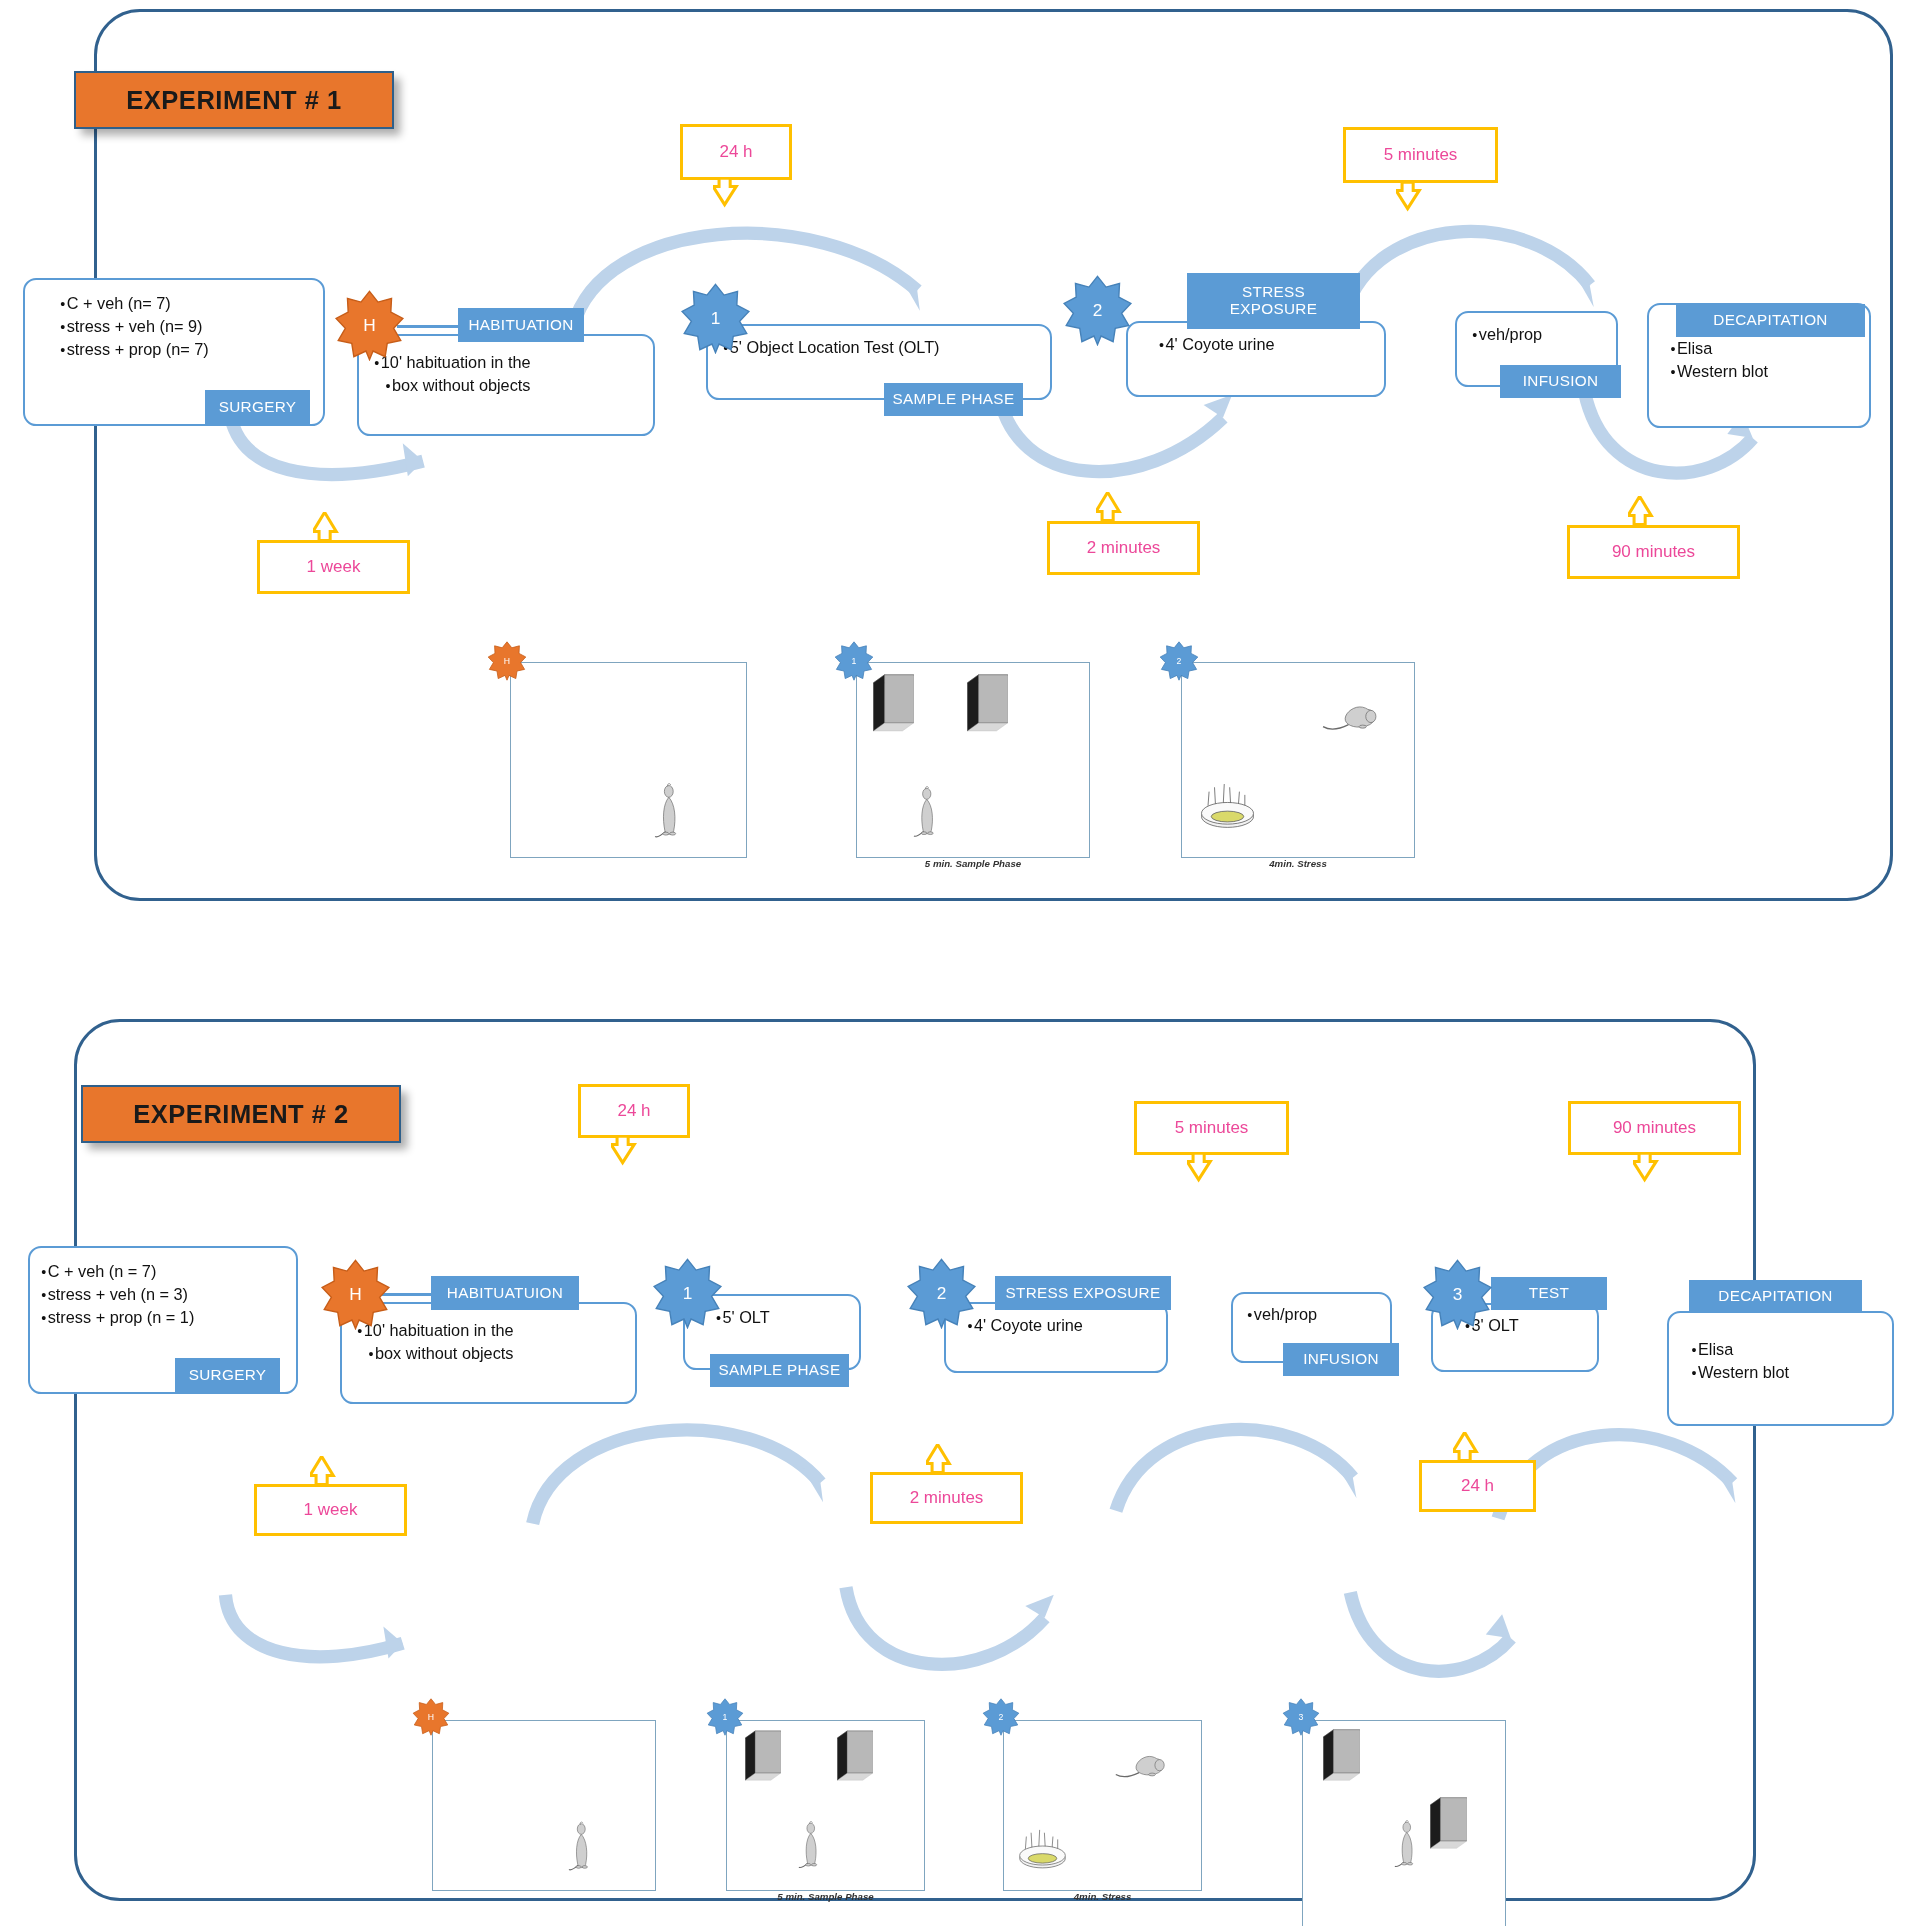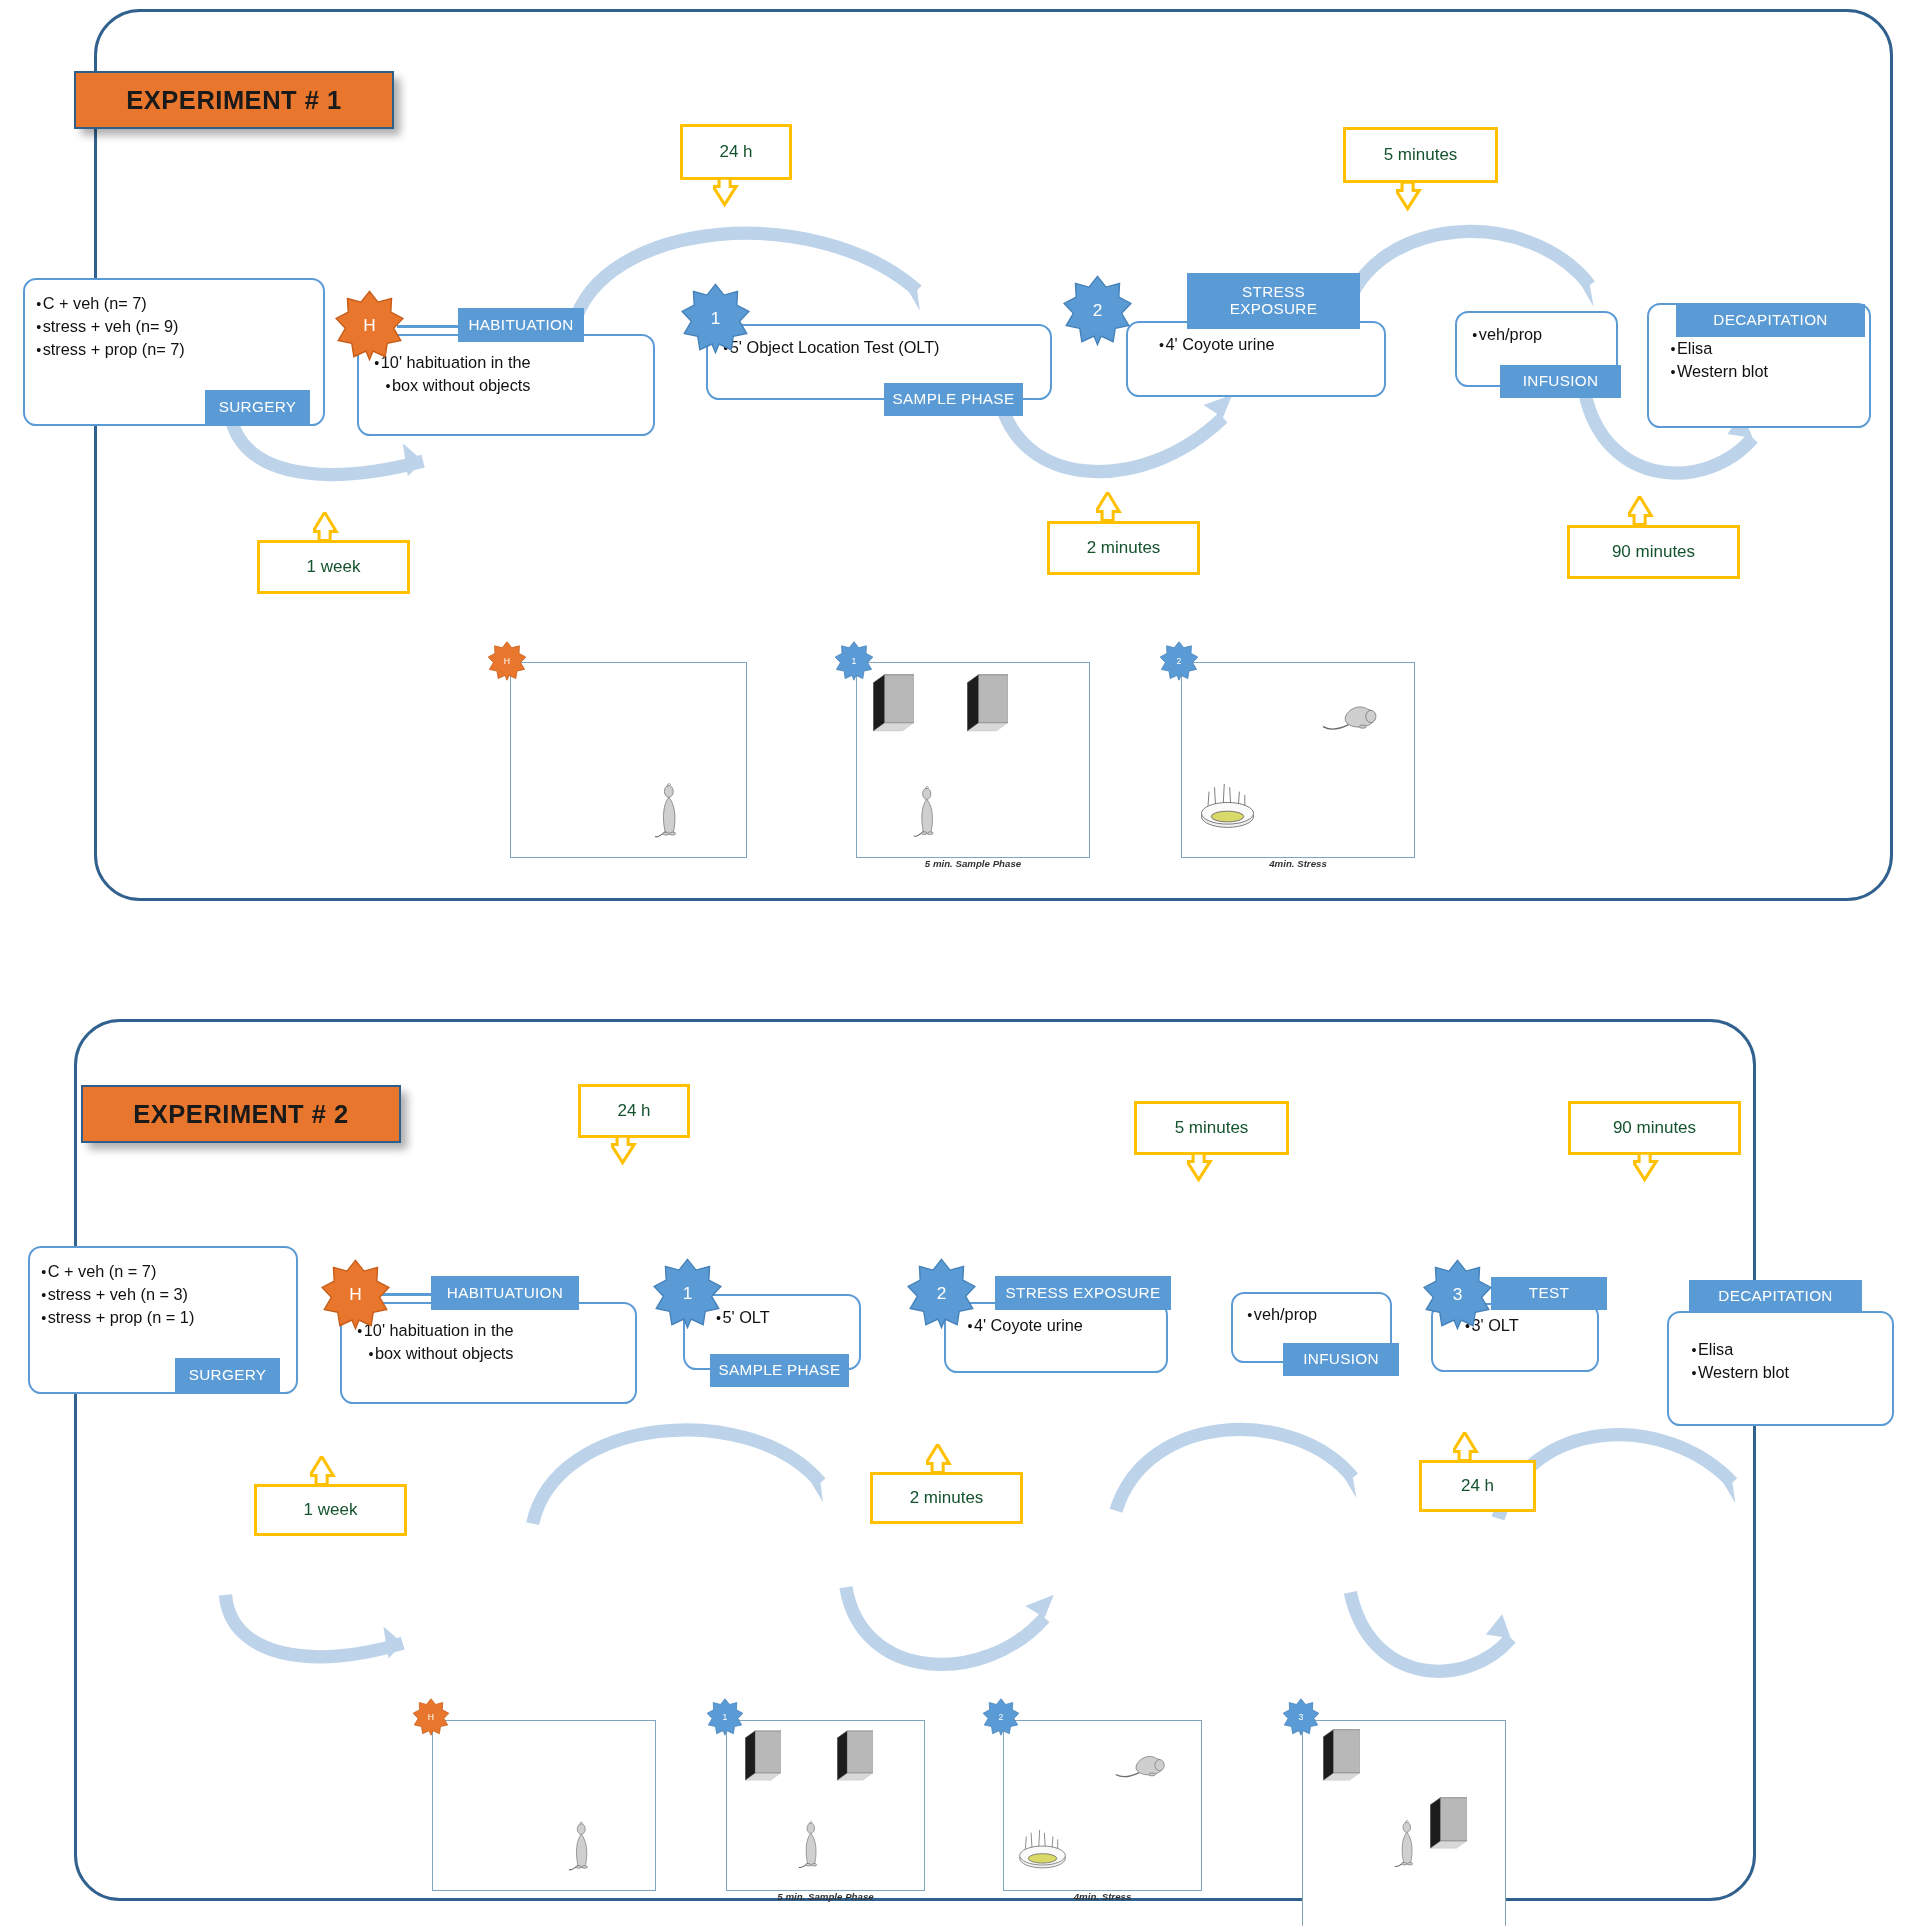--- a/index.html
+++ b/index.html
@@ -20,21 +20,21 @@
     justify-content:center;text-align:center;font-size:15.3px;line-height:1.08;letter-spacing:0.3px;z-index:6;}
 
   
   .cbox{position:absolute;background:#ffffff;border:2px solid #5B9BD5;border-radius:13.2px;box-sizing:border-box;z-index:4;}
   .cbox ul{margin:0;padding:0;list-style:none;}
   .cbox li{font-size:16.3px;color:#111;line-height:1.42;white-space:nowrap;}
   .cbox li::before{content:"\2022";margin-right:1.5px;font-size:14.3px;}
 
   
   .tbox{position:absolute;background:#ffffff;border:3.1px solid #FFC000;box-sizing:border-box;
-    display:flex;align-items:center;justify-content:center;font-size:17px;color:#14532d;z-index:7;}
+    display:flex;align-items:center;justify-content:center;font-size:17px;color:#ec4899;z-index:7;}
   .tarrow{position:absolute;z-index:7;}
 
   
   .star{position:absolute;z-index:9;display:flex;align-items:center;justify-content:center;}
   .star span{position:absolute;color:#ffffff;font-size:17.3px;z-index:10;}
   .star.small span{font-size:8.7px;}
 
   
   .ibox{position:absolute;border:1.5px solid #7FA5BF;background:#fff;box-sizing:border-box;z-index:3;}
   .ibox .caption{position:absolute;bottom:-11.7px;left:0;right:0;text-align:center;
@@ -108,21 +108,21 @@
   </g>
   <g fill="#BDD3EA">
     <polygon points="830,905 790,870 800,935"></polygon>
     <polygon points="1800,570 1762,535 1805,610"></polygon>
     <polygon points="2400,820 2418,775 2362,795"></polygon>
     <polygon points="3120,560 3085,528 3128,603"></polygon>
     <polygon points="3440,860 3420,812 3390,852"></polygon>
   </g>
 </svg>
 
-<div class="cbox" style="left:23px;top:278px;width:302px;height:148px;">
+<div class="cbox" style="left:23px;top:278px;width:302px;height:148px;padding-left:24px;">
   <ul style="padding:12.2px 0 0 11.2px;">
     <li>C + veh (n= 7)</li>
     <li>stress + veh (n= 9)</li>
     <li>stress + prop (n= 7)</li>
   </ul>
 </div>
 <div class="chip" style="left:205px;top:390px;width:105px;height:34px;">
   <span>SURGERY</span>
 </div>
 

